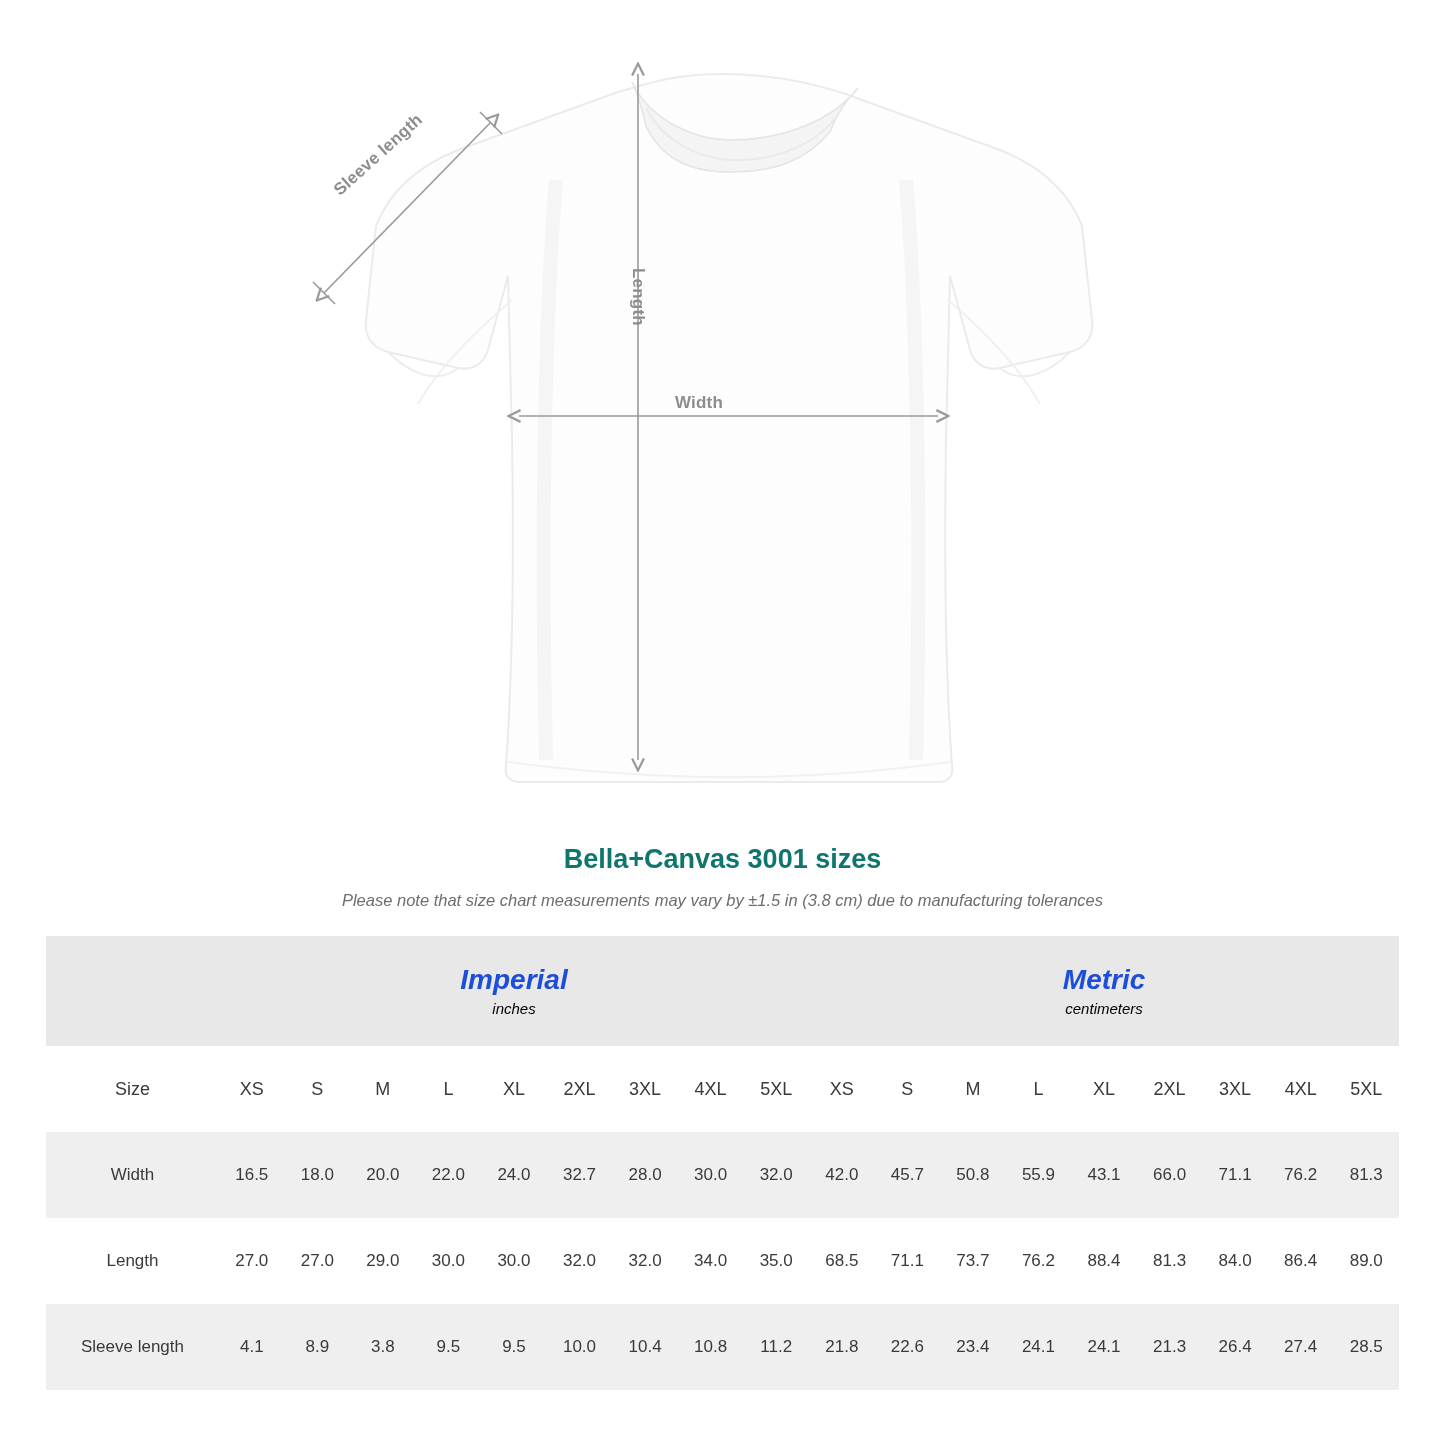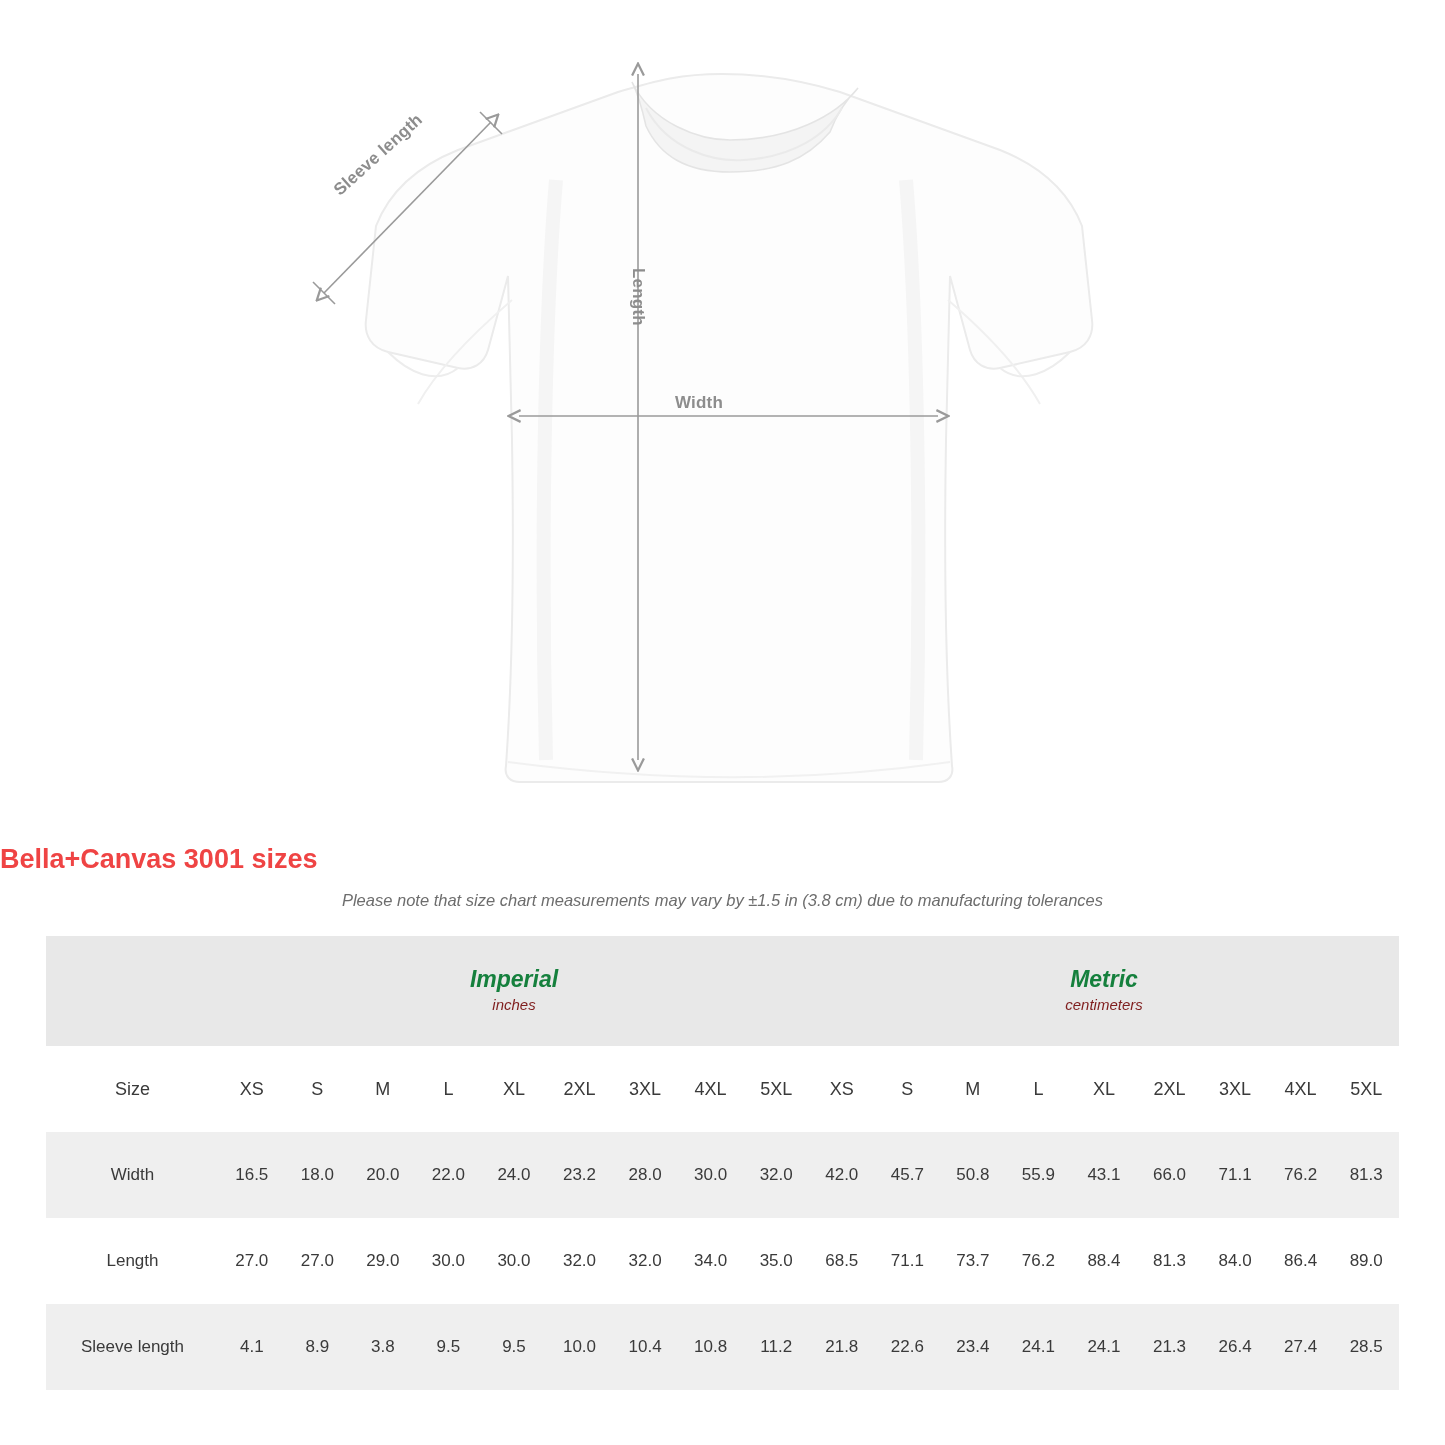--- a/index.html
+++ b/index.html
@@ -46,24 +46,24 @@
     transform: rotate(90deg);
     transform-origin: left top;
   }
   .label-width {
     left: 675px;
     top: 393px;
   }
 
   
   .title {
-    text-align: left;
+    text-align: center;
     font-size: 27px;
     font-weight: bold;
-    color: #ef4444;
+    color: #0f766e;
     margin: 14px 0 0 0;
   }
   .subtitle {
     text-align: center;
     font-size: 16.5px;
     font-style: italic;
     color: #6d6d6d;
     margin: 16px 0 0 0;
   }
 
@@ -79,31 +79,31 @@
   table.sizes td, table.sizes th {
     text-align: center;
     vertical-align: middle;
     font-weight: normal;
   }
   .unit-head td {
     height: 108px;
     background: #e8e8e8;
   }
   .unit-name {
-    font-size: 23px;
+    font-size: 28px;
     font-style: italic;
     font-weight: bold;
-    color: #15803d;
+    color: #1d4ed8;
     display: block;
     line-height: 1.25;
   }
   .unit-sub {
     font-size: 15px;
     font-style: italic;
-    color: #7f1d1d;
+    color: #000000;
     display: block;
     line-height: 1.6;
   }
   .size-row td {
     height: 84px;
     background: #ffffff;
     font-size: 18px;
     font-weight: bold;
     color: #3a3a3a;
   }
@@ -260,21 +260,21 @@
           <td>4XL</td>
           <td>5XL</td>
         </tr>
       <tr class="data-row row-shade" id="data-row-0">
           <td class="row-label">Width</td>
           <td>16.5</td>
           <td>18.0</td>
           <td>20.0</td>
           <td>22.0</td>
           <td>24.0</td>
-          <td>23.2</td>
+          <td>32.7</td>
           <td>28.0</td>
           <td>30.0</td>
           <td>32.0</td>
           <td>42.0</td>
           <td>45.7</td>
           <td>50.8</td>
           <td>55.9</td>
           <td>43.1</td>
           <td>66.0</td>
           <td>71.1</td>

